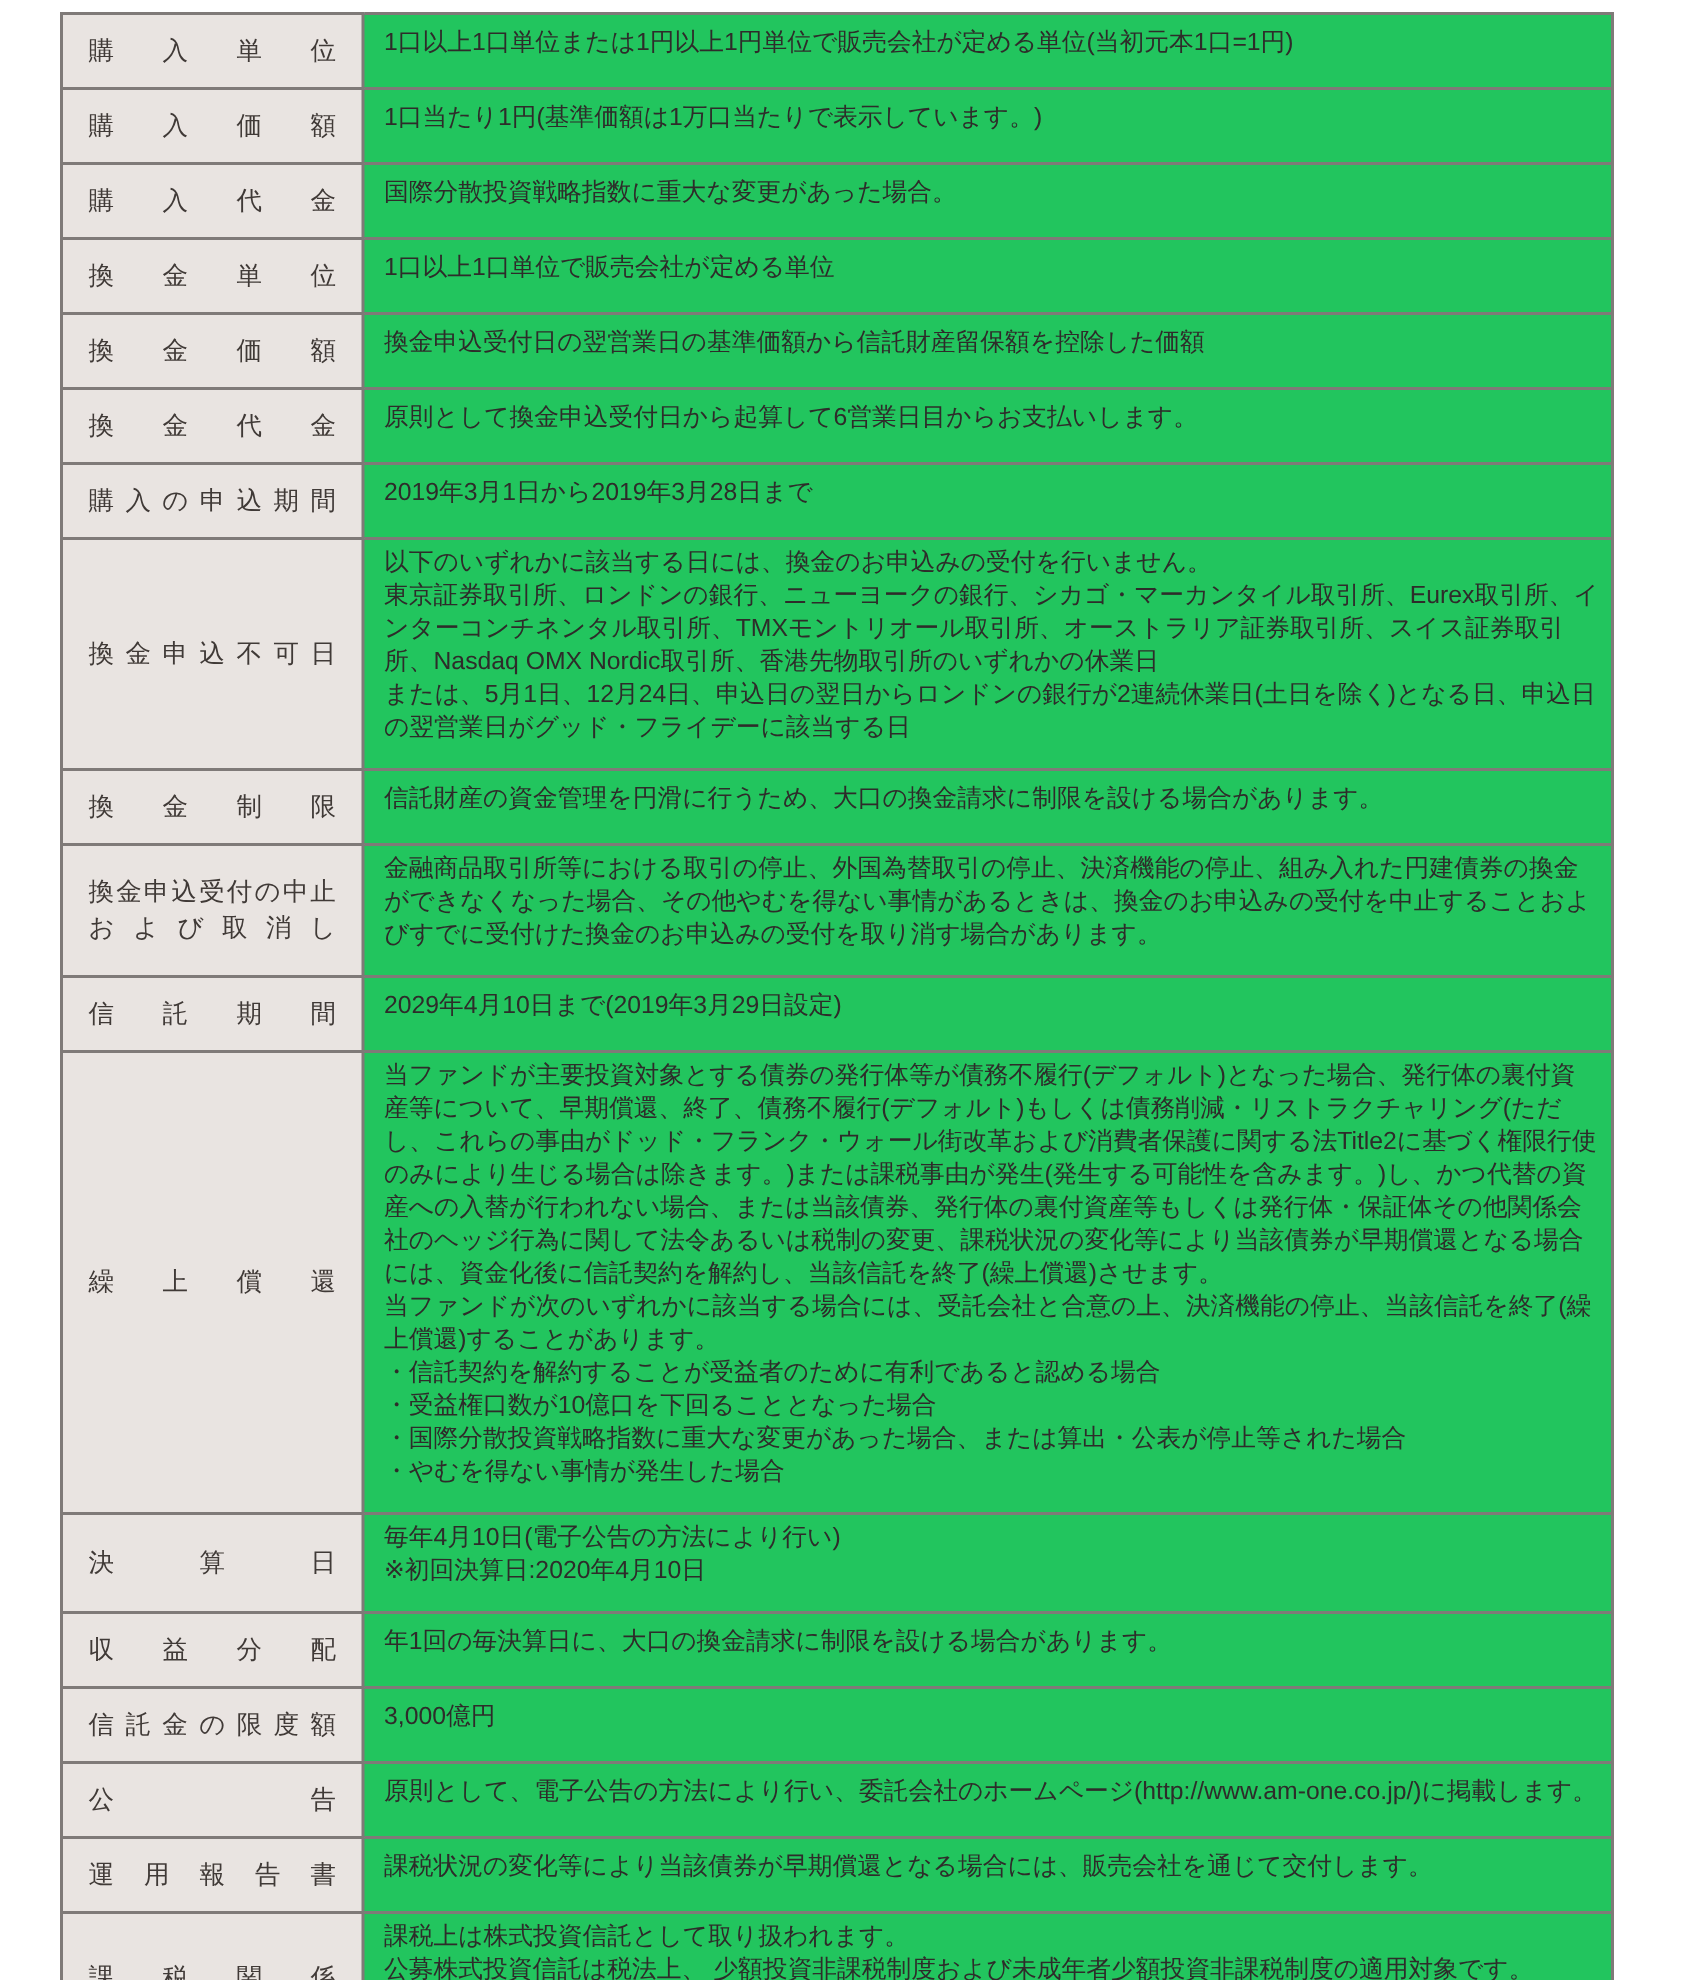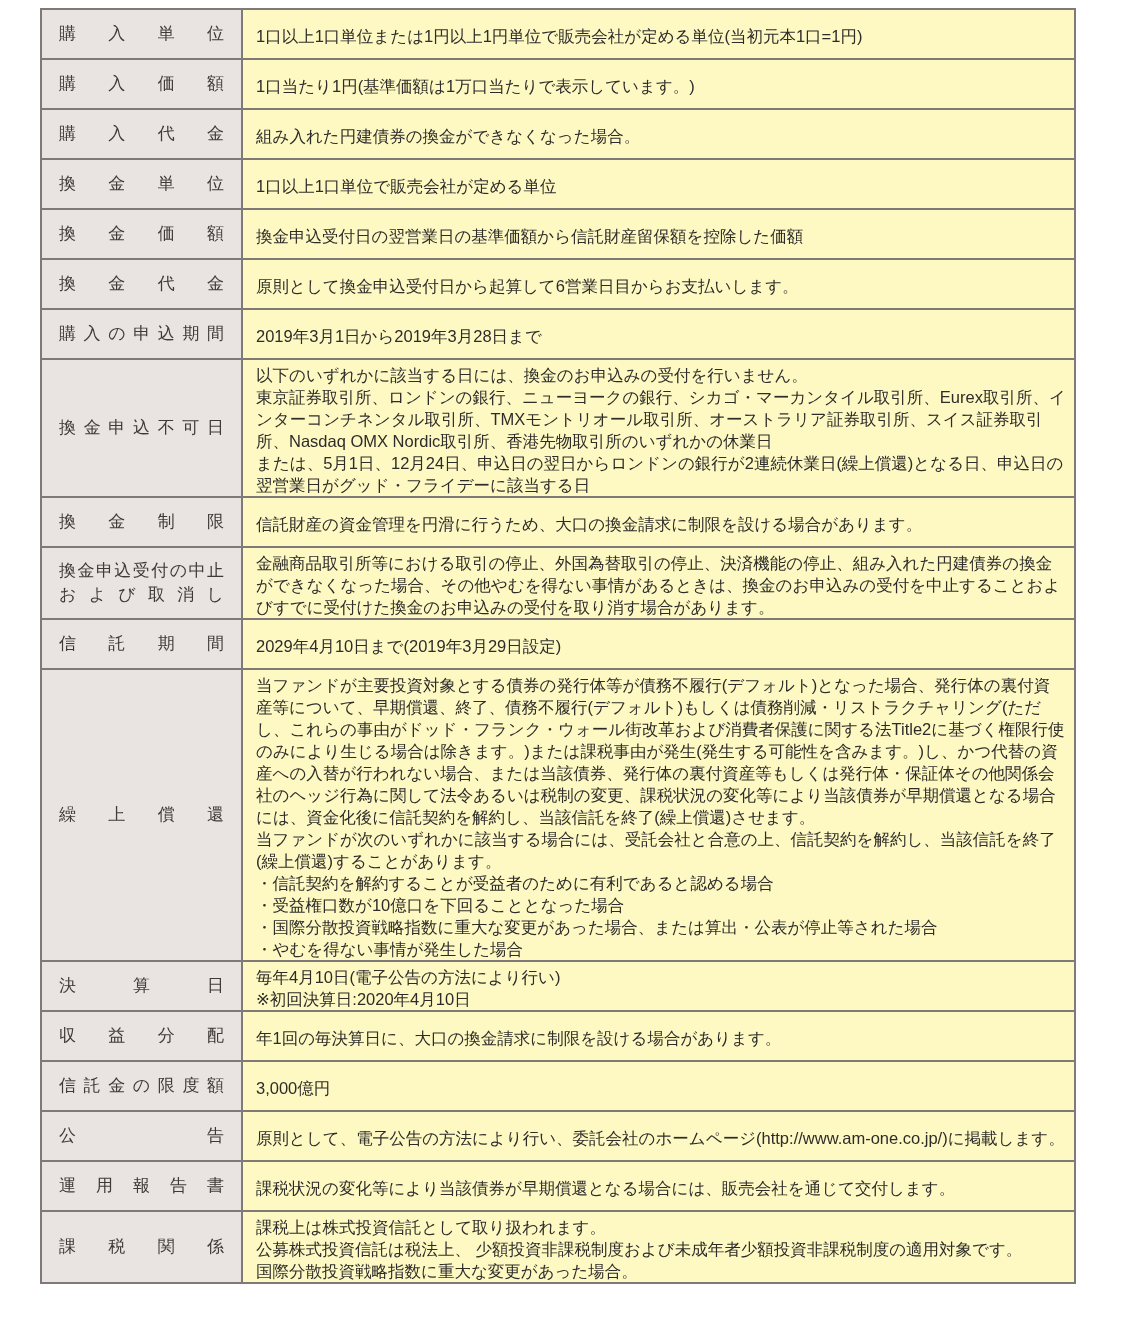--- a/index.html
+++ b/index.html
@@ -44,22 +44,22 @@
     color: var(--label-text);
     text-align: left;
   }
   .label-line {
     display: flex;
     justify-content: space-between;
     line-height: 24px;
   }
   .label-line span { display: inline-block; }
   td.content-cell {
-    background: #fef9c3;
-    padding: 4px 8px 0 13px;
+    background: #22c55e;
+    padding: 4px 8px 16px 13px;
     font-size: 16.5px;
     color: var(--content-text);
     line-height: 22px;
   }
   .content-line { margin: 0; }
 </style>
 </head>
 <body>
 
 <div class="page">
@@ -94,21 +94,21 @@
         <tr>
           <th class="label-cell">
             <div class="label-line">
               <span>購</span>
               <span>入</span>
               <span>代</span>
               <span>金</span>
             </div>
           </th>
           <td class="content-cell">
-            <div class="content-line">組み入れた円建債券の換金ができなくなった場合。</div>
+            <div class="content-line">国際分散投資戦略指数に重大な変更があった場合。</div>
           </td>
         </tr>
         <tr>
           <th class="label-cell">
             <div class="label-line">
               <span>換</span>
               <span>金</span>
               <span>単</span>
               <span>位</span>
             </div>
@@ -167,21 +167,21 @@
               <span>申</span>
               <span>込</span>
               <span>不</span>
               <span>可</span>
               <span>日</span>
             </div>
           </th>
           <td class="content-cell">
             <div class="content-line">以下のいずれかに該当する日には、換金のお申込みの受付を行いません。</div>
             <div class="content-line">東京証券取引所、ロンドンの銀行、ニューヨークの銀行、シカゴ・マーカンタイル取引所、Eurex取引所、インターコンチネンタル取引所、TMXモントリオール取引所、オーストラリア証券取引所、スイス証券取引所、Nasdaq OMX Nordic取引所、香港先物取引所のいずれかの休業日</div>
-            <div class="content-line">または、5月1日、12月24日、申込日の翌日からロンドンの銀行が2連続休業日(繰上償還)となる日、申込日の翌営業日がグッド・フライデーに該当する日</div>
+            <div class="content-line">または、5月1日、12月24日、申込日の翌日からロンドンの銀行が2連続休業日(土日を除く)となる日、申込日の翌営業日がグッド・フライデーに該当する日</div>
           </td>
         </tr>
         <tr>
           <th class="label-cell">
             <div class="label-line">
               <span>換</span>
               <span>金</span>
               <span>制</span>
               <span>限</span>
             </div>
@@ -233,21 +233,21 @@
           <th class="label-cell">
             <div class="label-line">
               <span>繰</span>
               <span>上</span>
               <span>償</span>
               <span>還</span>
             </div>
           </th>
           <td class="content-cell">
             <div class="content-line">当ファンドが主要投資対象とする債券の発行体等が債務不履行(デフォルト)となった場合、発行体の裏付資産等について、早期償還、終了、債務不履行(デフォルト)もしくは債務削減・リストラクチャリング(ただし、これらの事由がドッド・フランク・ウォール街改革および消費者保護に関する法Title2に基づく権限行使のみにより生じる場合は除きます。)または課税事由が発生(発生する可能性を含みます。)し、かつ代替の資産への入替が行われない場合、または当該債券、発行体の裏付資産等もしくは発行体・保証体その他関係会社のヘッジ行為に関して法令あるいは税制の変更、課税状況の変化等により当該債券が早期償還となる場合には、資金化後に信託契約を解約し、当該信託を終了(繰上償還)させます。</div>
-            <div class="content-line">当ファンドが次のいずれかに該当する場合には、受託会社と合意の上、信託契約を解約し、当該信託を終了(繰上償還)することがあります。</div>
+            <div class="content-line">当ファンドが次のいずれかに該当する場合には、受託会社と合意の上、決済機能の停止、当該信託を終了(繰上償還)することがあります。</div>
             <div class="content-line">・信託契約を解約することが受益者のために有利であると認める場合</div>
             <div class="content-line">・受益権口数が10億口を下回ることとなった場合</div>
             <div class="content-line">・国際分散投資戦略指数に重大な変更があった場合、または算出・公表が停止等された場合</div>
             <div class="content-line">・やむを得ない事情が発生した場合</div>
           </td>
         </tr>
         <tr>
           <th class="label-cell">
             <div class="label-line">
               <span>決</span>

